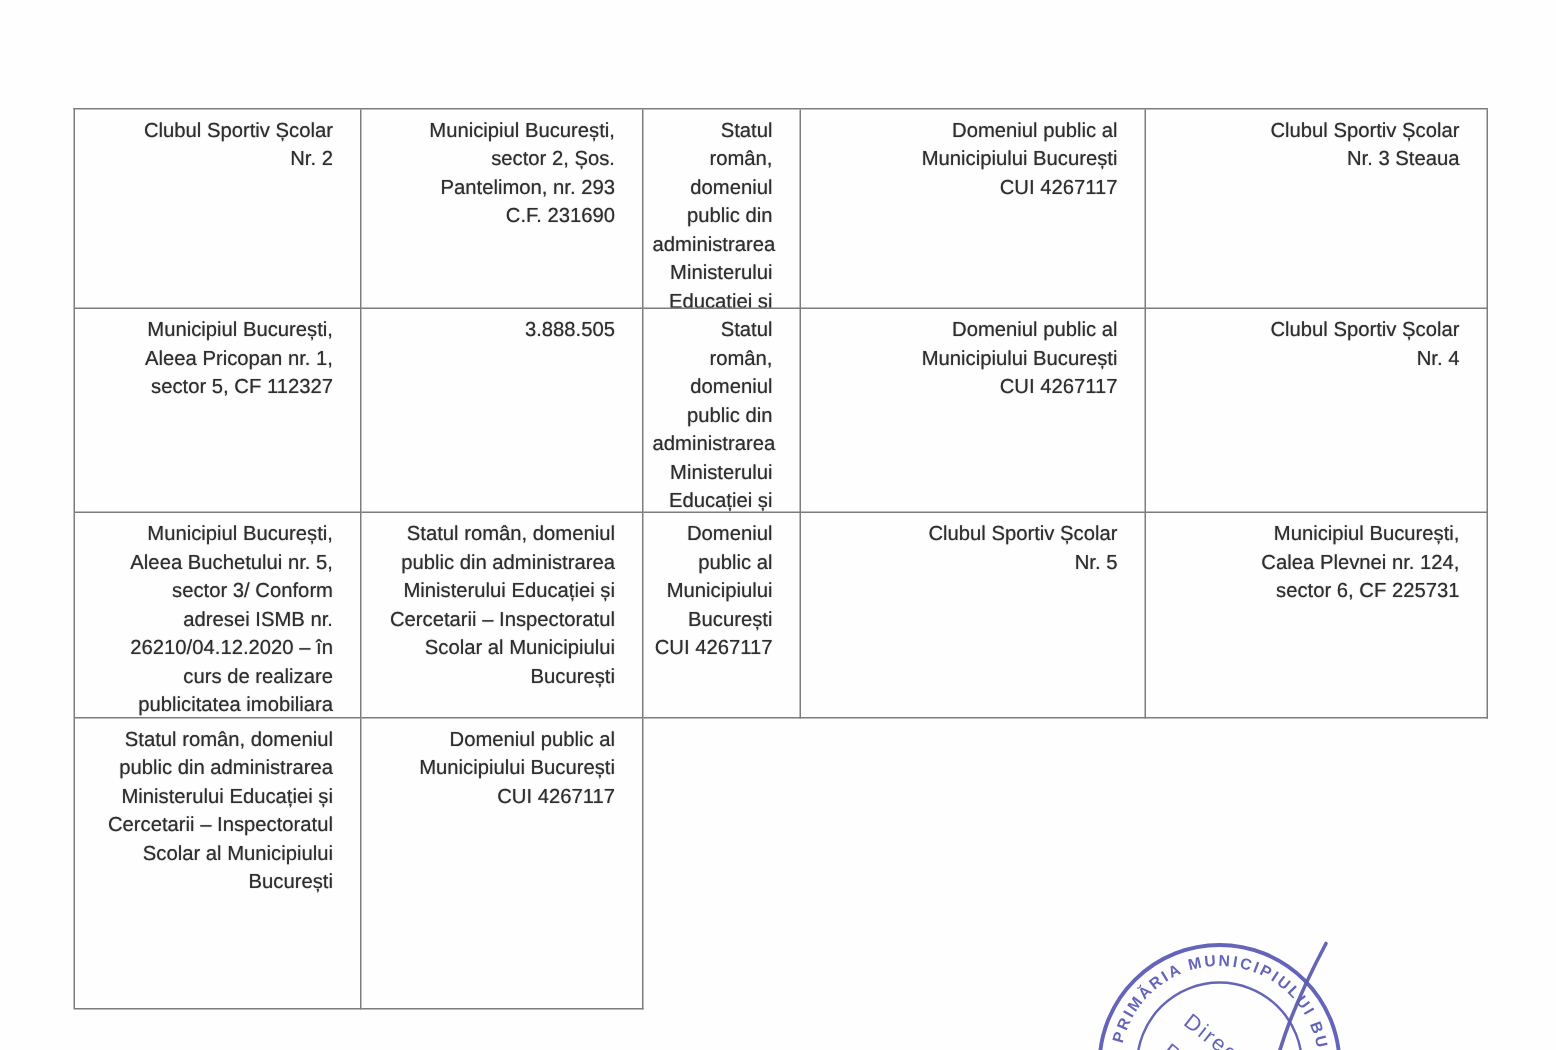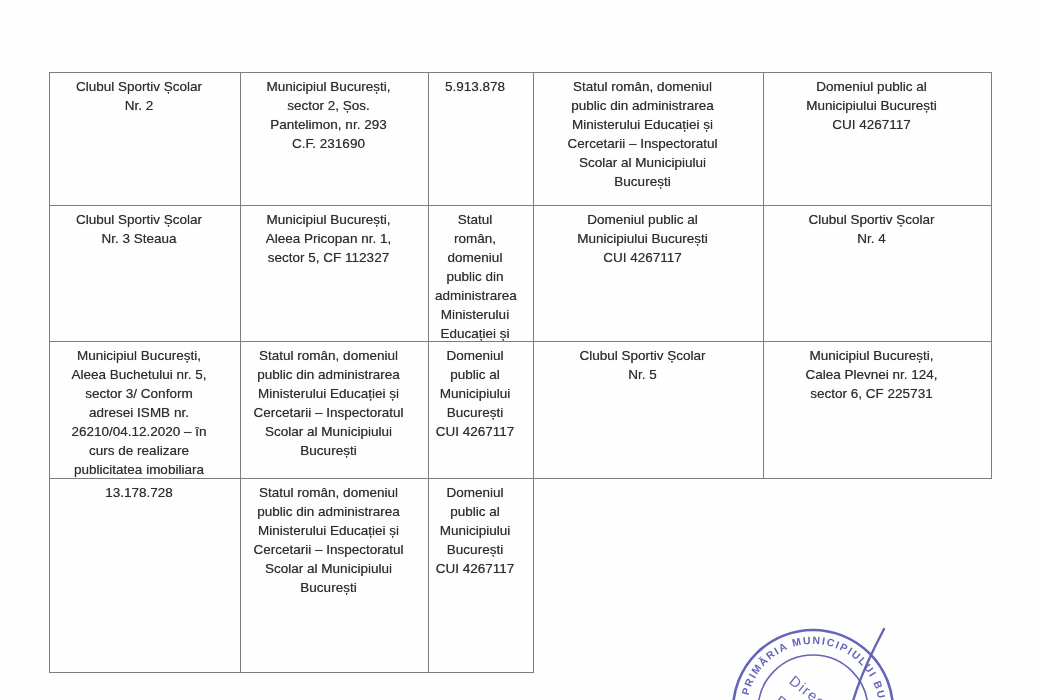--- a/index.html
+++ b/index.html
@@ -27,21 +27,21 @@
     grid-template-rows: 133px 136px 137px 194px;
     border-top: 1px solid #7d7d7d;
     border-left: 1px solid #7d7d7d;
     box-sizing: content-box;
   }
   .cell {
     border-right: 1px solid #7d7d7d;
     border-bottom: 1px solid #7d7d7d;
     box-sizing: border-box;
     padding: 4px 18px 0 6px;
-    text-align: center;
+    text-align: right;
     font-size: 13.5px;
     line-height: 19px;
     color: #2e2e2e;
     white-space: pre-line;
     overflow: hidden;
     text-shadow: 0 0 0.7px rgba(45,45,45,0.65);
   }
   .stamp {
     position: absolute;
     left: 718px;
@@ -69,36 +69,36 @@
 <div class="page">
 
   <div class="doc-table">
 
     <div class="cell">Clubul Sportiv Școlar
 Nr. 2</div>
     <div class="cell">Municipiul București,
 sector 2, Șos.
 Pantelimon, nr. 293
 C.F. 231690</div>
-    <div class="cell">5.913.878</div>
     <div class="cell">Statul român, domeniul
 public din administrarea
 Ministerului Educației și
 Cercetarii – Inspectoratul
 Scolar al Municipiului
 București</div>
     <div class="cell">Domeniul public al
 Municipiului București
 CUI 4267117</div>
 
     <div class="cell">Clubul Sportiv Școlar
 Nr. 3 Steaua</div>
     <div class="cell">Municipiul București,
 Aleea Pricopan nr. 1,
 sector 5, CF 112327</div>
+    <div class="cell">3.888.505</div>
     <div class="cell">Statul român, domeniul
 public din administrarea
 Ministerului Educației și
 Cercetarii – Inspectoratul
 Scolar al Municipiului
 București</div>
     <div class="cell">Domeniul public al
 Municipiului București
 CUI 4267117</div>
 
@@ -119,21 +119,20 @@
 București</div>
     <div class="cell">Domeniul public al
 Municipiului București
 CUI 4267117</div>
 
     <div class="cell">Clubul Sportiv Școlar
 Nr. 5</div>
     <div class="cell">Municipiul București,
 Calea Plevnei nr. 124,
 sector 6, CF 225731</div>
-    <div class="cell">13.178.728</div>
     <div class="cell">Statul român, domeniul
 public din administrarea
 Ministerului Educației și
 Cercetarii – Inspectoratul
 Scolar al Municipiului
 București</div>
     <div class="cell">Domeniul public al
 Municipiului București
 CUI 4267117</div>
 

